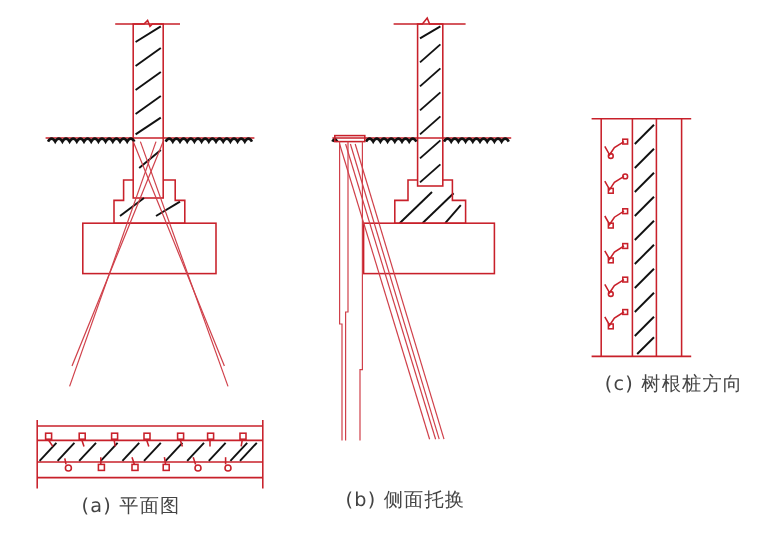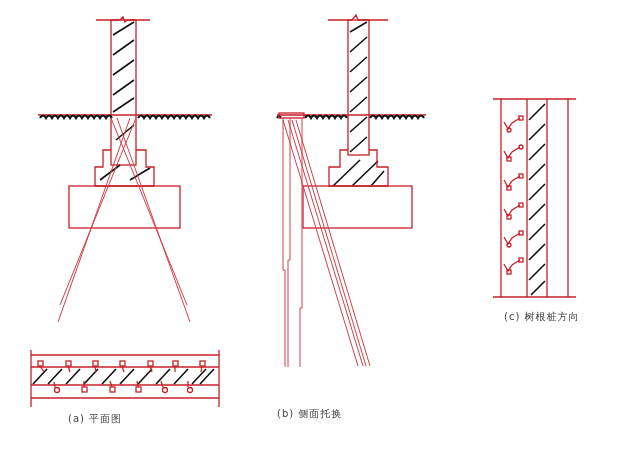--- a/index.html
+++ b/index.html
@@ -1,18 +1,18 @@
 <!DOCTYPE html>
 <html><head>
   <meta charset="utf-8">
   <style>
     html, body { margin: 0; padding: 0; background: #ffffff; }
     body { width: 640px; height: 455px; position: relative; overflow: hidden; font-family: "DejaVu Serif", serif; }
     svg.main { position: absolute; left: 0; top: 0; }
-    .caption { position: absolute; font-size: 10px; color: #444; white-space: nowrap; font-family: "DejaVu Sans", sans-serif; letter-spacing: 1px; }
+    .caption { position: absolute; font-size: 16px; color: #444; white-space: nowrap; font-family: "DejaVu Sans", sans-serif; letter-spacing: 1px; }
     .red { stroke: #c8202a; fill: none; stroke-width: 1.3; }
     .red-thin { stroke: #d0404a; fill: none; stroke-width: 1; }
     .hatch { stroke: #111; stroke-width: 1.6; fill: none; }
     .soil { stroke: #111; stroke-width: 2.2; fill: none; }
   </style>
 </head>
 <body>
 
 <svg class="main" width="640" height="455" viewBox="0 0 640 455" xmlns="http://www.w3.org/2000/svg">
 
@@ -170,14 +170,14 @@
         <circle cx="509" cy="245" r="2"></circle>
         <rect x="519" y="231" width="4" height="4"></rect>
       <path d="M504 264 l4 7 l4 -6 l8 -5"></path>
         <rect x="507" y="270" width="4" height="4"></rect>
         <rect x="519" y="258" width="4" height="4"></rect>
     </g>
   </g>
 </svg>
 
 <div class="caption" style="left:68px; top:412px;">(a) 平面图</div>
-<div class="caption" style="left:277px; top:407px;">(b) 侧面托换</div>
+<div class="caption" style="left:288px; top:407px;">(b) 侧面托换</div>
 <div class="caption" style="left:504px; top:310px;">(c) 树根桩方向</div>
 
 </body></html>

